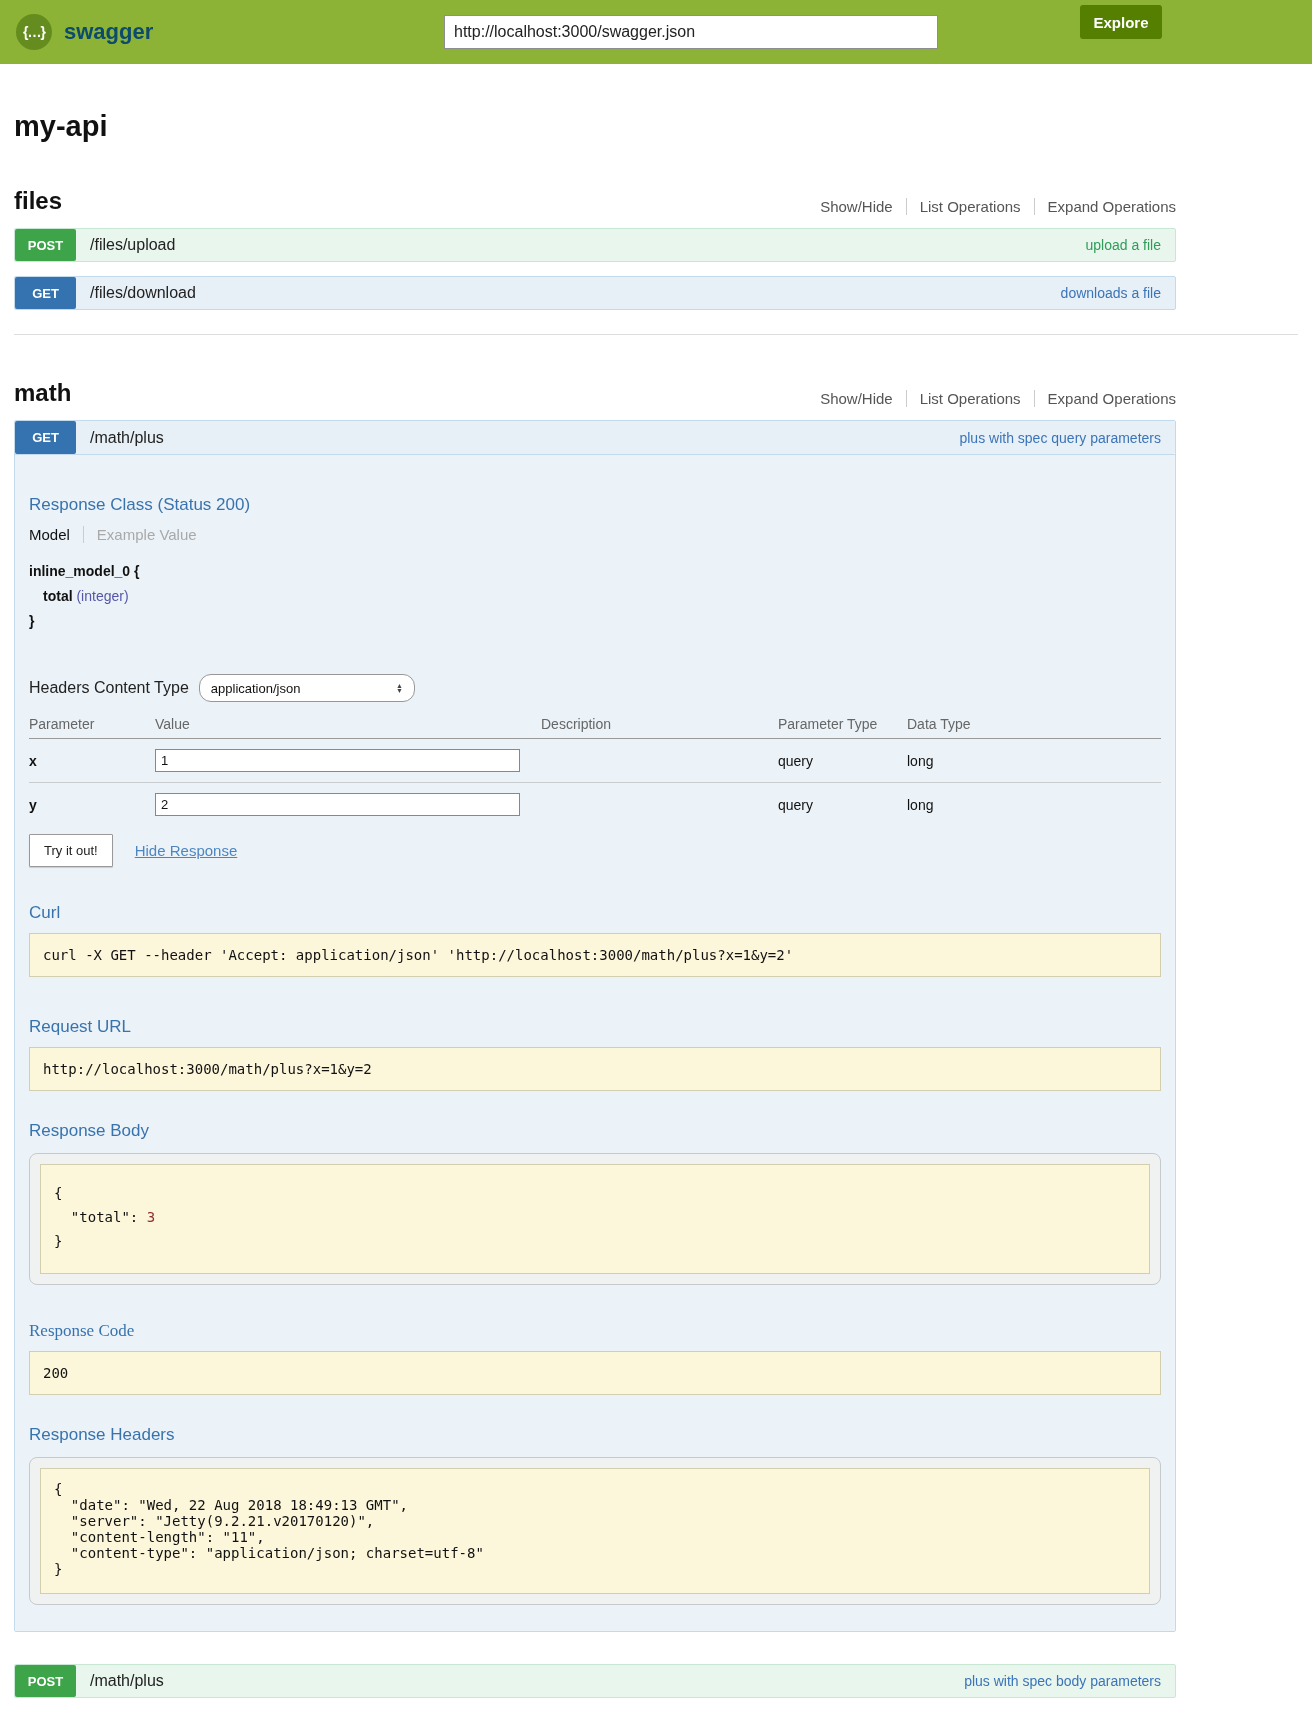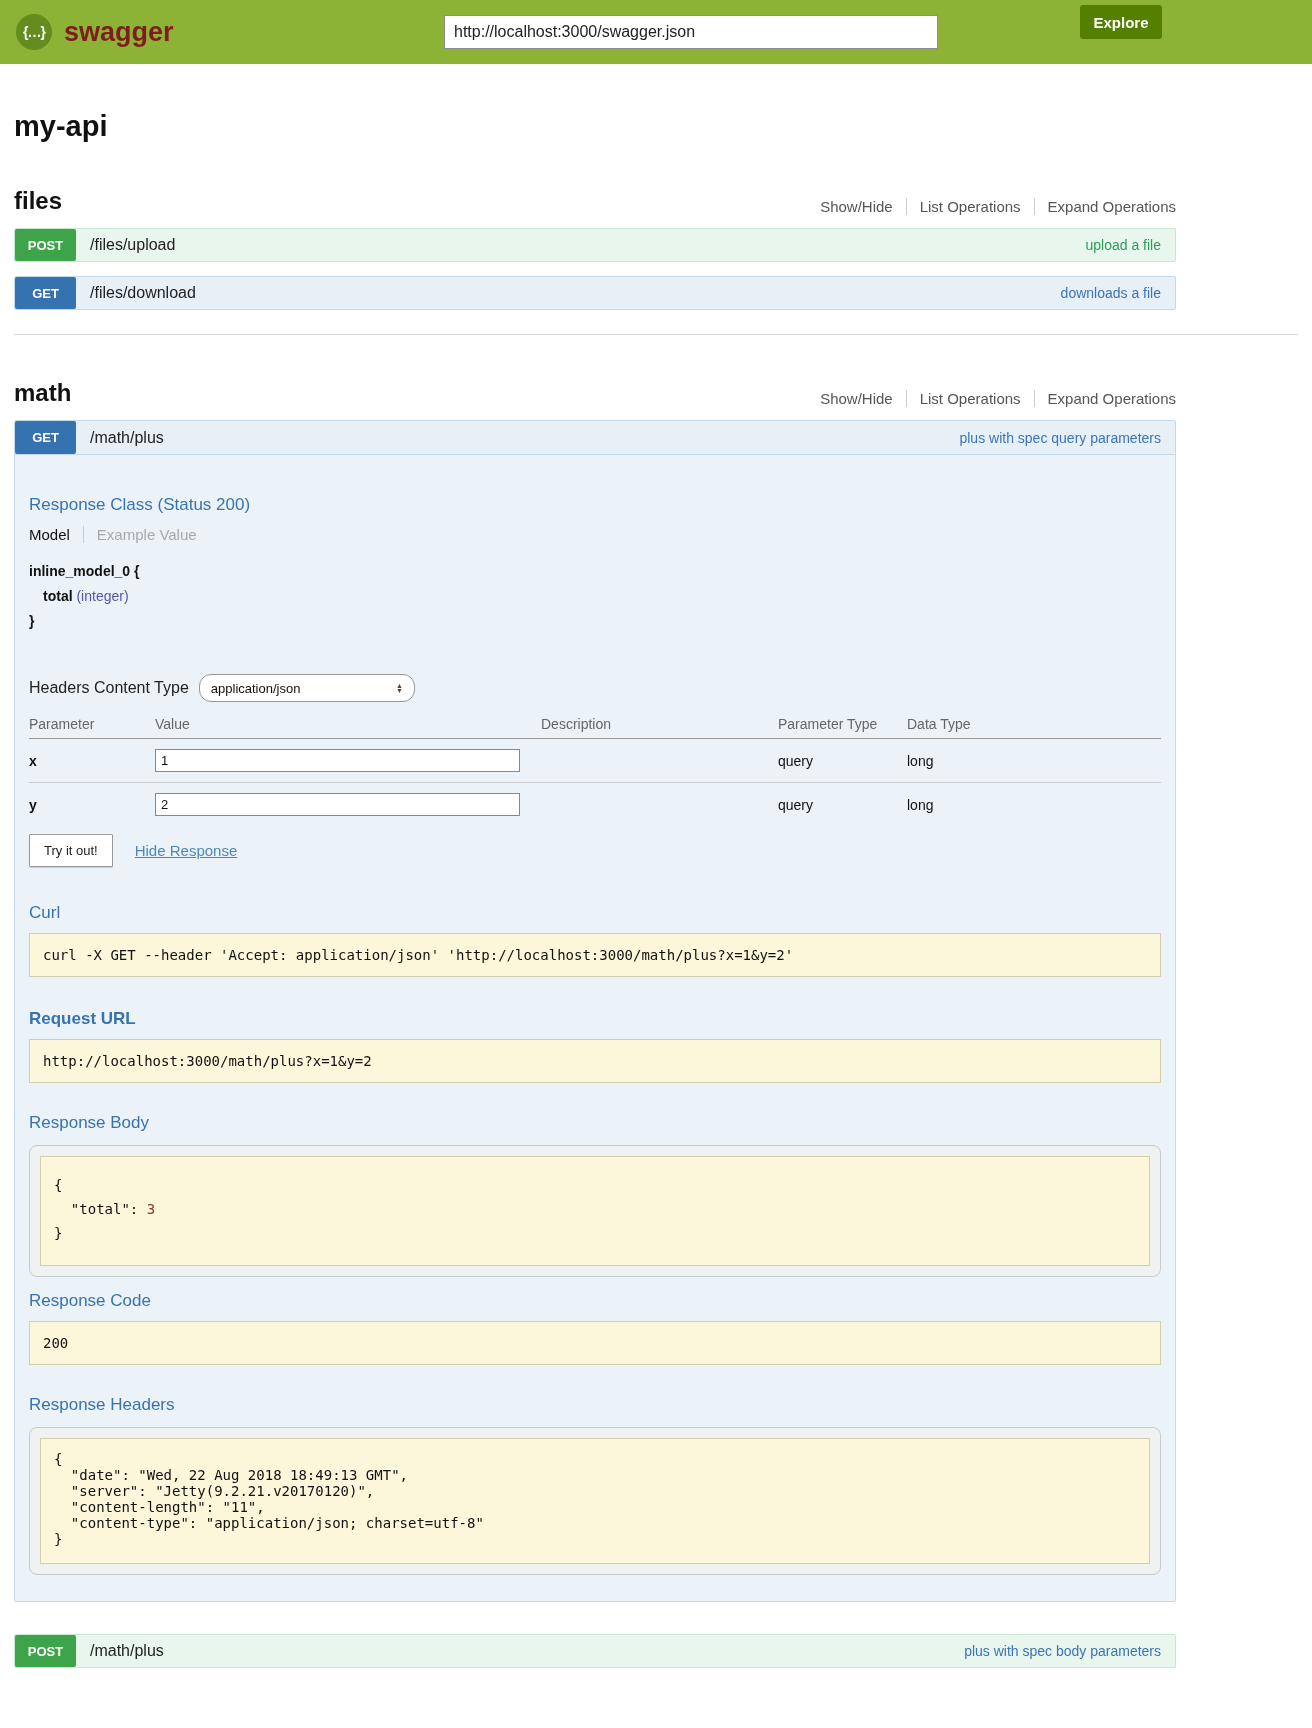--- a/index.html
+++ b/index.html
@@ -13,21 +13,21 @@
   .topbar {
     position:relative; height:64px; background:#8cb335;
     display:flex; align-items:center; padding:0 16px;
   }
   .logo { display:flex; align-items:center; }
   .logo-circle {
     width:36px; height:36px; border-radius:50%; background:#648c1e;
     color:#fff; display:flex; align-items:center; justify-content:center;
     font-weight:bold; font-size:14px; letter-spacing:-1px;
   }
-  .brand { color:#7f1d1d; font-size:27px; font-weight:bold; margin-left:12px; }
+  .brand { color:#0c4a6e; font-size:22px; font-weight:bold; margin-left:12px; }
   .url-input {
     position:absolute; left:444px; top:15px; width:494px; height:34px;
     border:1px solid #8e8e8e; background:#fff; font-size:16px; color:#222;
     padding:0 9px; font-family:"Liberation Sans", sans-serif; outline:none;
   }
   .explore-btn {
     position:absolute; right:150px; top:5px; width:82px; height:34px;
     background:#547f00; color:#fff; font-weight:bold; font-size:15px;
     border:none; border-radius:3px; cursor:pointer;
   }
@@ -95,23 +95,23 @@
     font-size:13px; padding:1px 5px; font-family:"Liberation Sans", sans-serif; color:#111;
   }
   .try-row { display:flex; align-items:center; margin-top:8px; }
   .try-btn {
     background:#fff; border:1px solid #999; border-radius:1px; padding:8px 14px;
     font-size:13px; color:#222; cursor:pointer; box-shadow:0 1px 1px rgba(0,0,0,0.15);
     font-family:"Liberation Sans", sans-serif;
   }
   .hide-link { color:#4d86c0; text-decoration:underline; font-size:15px; margin-left:22px; cursor:pointer; }
   .mt-curl { margin-top:36px; }
-  .mt-requrl { margin-top:32px;font-weight:bold; }
+  .mt-requrl { margin-top:40px; }
   .mt-respbody { margin-top:30px; }
-  .mt-respcode { margin-top:14px; }
+  .mt-respcode { margin-top:36px;font-family:Liberation Serif, serif; }
   .mt-respheaders { margin-top:30px; }
   pre.codeblock {
     background:#fcf6db; border:1px solid #d3cfae; padding:11px 13px; margin:10px 0 0;
     font-family:"DejaVu Sans Mono", monospace; font-size:14px; color:#111;
     white-space:pre; overflow:hidden; line-height:20px;
   }
   .graybox { background:#f0f1f1; border:1px solid #c6cacc; border-radius:8px; padding:10px; margin-top:12px; }
   .graybox pre.codeblock { margin:0; }
   pre.body-pre { line-height:24px; padding:16px 13px 20px; }
   pre.headers-pre { line-height:16px; padding:12px 13px 16px; }

